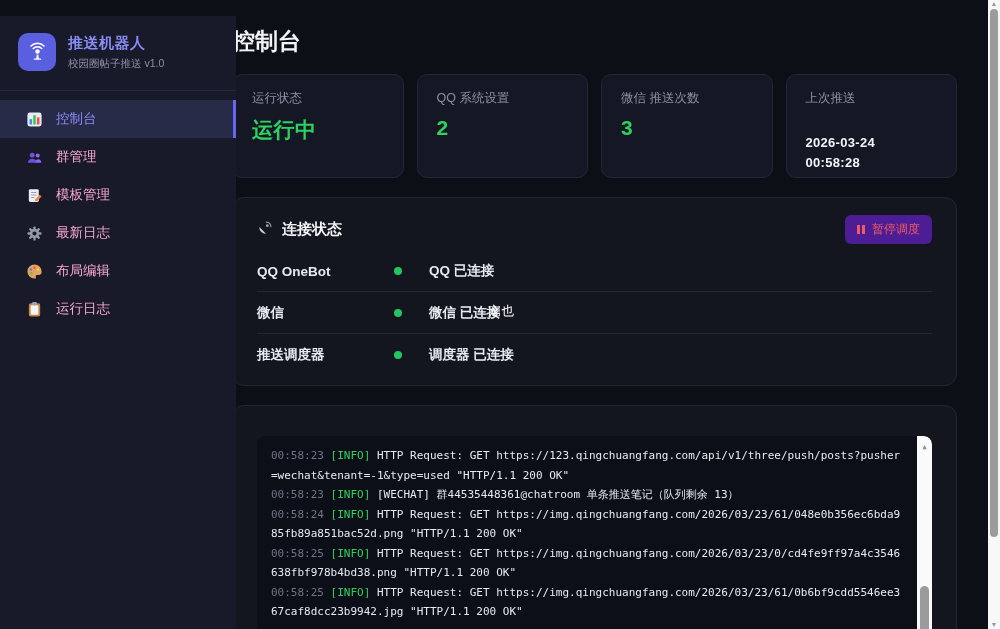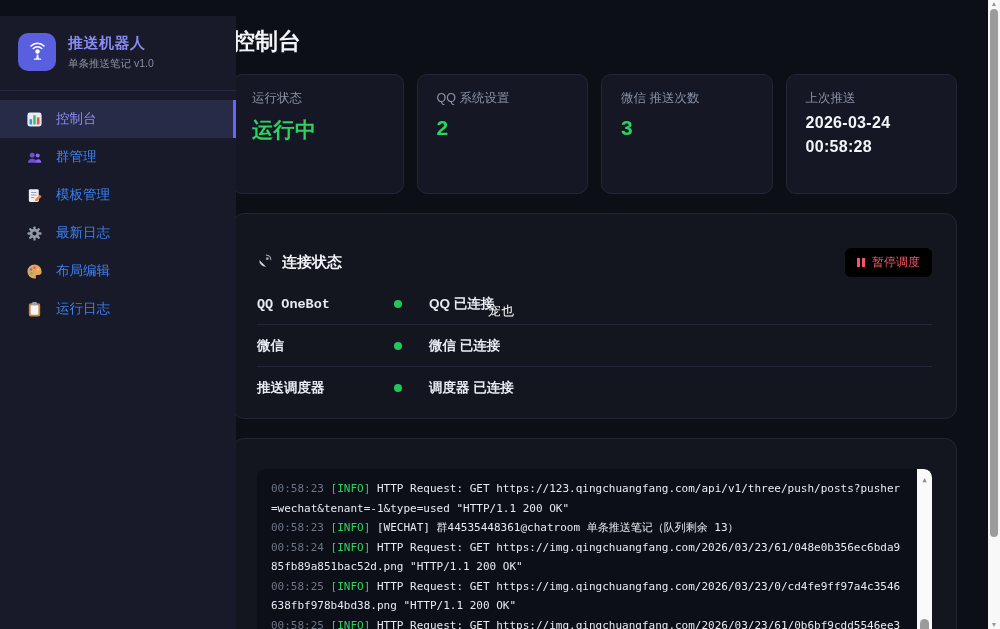--- a/index.html
+++ b/index.html
@@ -17,62 +17,62 @@
   .logo-badge {
     width:38px; height:38px; border-radius:10px; background:#5a5fe0;
     display:flex; align-items:center; justify-content:center; flex:0 0 auto;
   }
   .logo-title { font-size:15px; font-weight:bold; color:#888bf4; letter-spacing:.5px; }
   .logo-sub { font-size:10.5px; color:#8a8fa3; margin-top:4px; }
   .side-divider { height:1px; background:#252841; margin:0; }
   .menu { padding-top:9px; }
   .menu-item {
     height:38px; display:flex; align-items:center; gap:13px;
-    padding-left:26px; font-size:13.5px; color:#3b82f6; cursor:pointer; position:relative;
+    padding-left:26px; font-size:13.5px; color:#f9a8d4; cursor:pointer; position:relative;
   }
   .menu-item.active { background:#272b47; color:#8b8ef6; }
   .menu-item.active::after {
     content:""; position:absolute; right:0; top:0; bottom:0; width:3px; background:#6467f2;
   }
   .menu-icon { width:17px; height:17px; display:inline-flex; flex:0 0 auto; }
   
   .main {
     position:absolute; left:202px; top:0; width:786px; height:629px;
     padding:26px 31px 0 30px; background:#0d0f16; overflow:hidden;
   }
   .page-title { font-size:23px; font-weight:bold; color:#f2f4f8; }
   
   .stats { display:grid; grid-template-columns:repeat(4,1fr); gap:13px; margin-top:17px; }
   .card {
     background:#151824; border:1px solid #222639; border-radius:10px;
-    height:120px; padding:15px 19px;
+    height:104px; padding:15px 19px;
   }
   .card-label { font-size:12.5px; color:#8a91a5; }
   .card-value { font-size:21px; font-weight:bold; color:#2bd35f; margin-top:9px; letter-spacing:.5px; }
-  .card-value.white { font-size:16px; color:#f2f4f8; line-height:1.5; margin-top:4px; letter-spacing:.3px; }
+  .card-value.white { font-size:13px; color:#f2f4f8; line-height:1.5; margin-top:26px; letter-spacing:.3px; }
   
   .panel {
     background:#14161f; border:1px solid #222532; border-radius:12px;
-    margin-top:19px; padding:34px 24px 10px;
+    margin-top:19px; padding:17px 24px 10px;
   }
   .panel-head { display:flex; align-items:center; gap:9px; }
   .panel-title { font-size:15px; font-weight:bold; color:#f2f4f8; }
   .pause-btn {
     margin-left:auto; display:flex; align-items:center; gap:7px;
-    background:#000000; color:#ee5964; border:none; border-radius:6px;
+    background:#4c1d95; color:#ee5964; border:none; border-radius:6px;
     font-size:12px; padding:6px 12px; cursor:pointer;
     font-family:inherit;
   }
   .pause-bars { width:3px; height:9px; background:#ee5964; box-shadow:5px 0 0 #ee5964; margin-right:5px; display:inline-block; }
   .conn-row {
     display:flex; align-items:center; padding:12px 0 11px;
     border-bottom:1px solid #222636;
   }
   .conn-row:last-child { border-bottom:none; }
-  .conn-label { width:137px; font-size:13.5px; font-weight:bold; color:#e8eaf2;font-family:Liberation Mono, monospace; }
+  .conn-label { width:137px; font-size:13.5px; font-weight:bold; color:#e8eaf2; }
   .conn-status { display:flex; align-items:center; gap:27px; font-size:13.5px; font-weight:bold; color:#e8eaf2; }
   .dot { width:8px; height:8px; border-radius:50%; background:#22c55e; }
   .watermark {
     position:absolute; left:488px; top:303px; font-size:12.5px; color:#ffffff;
     letter-spacing:1px; z-index:3; pointer-events:none;
   }
   
   .log-panel { padding:17px 24px 0; height:300px; }
   .log-box {
     margin-top:13px; background:#0c0f17; border-radius:8px;
@@ -110,21 +110,21 @@
           <circle cx="12" cy="13" r="2.3" fill="#fff"></circle>
           <path d="M7.6 9.9a6.2 6.2 0 0 1 8.8 0" stroke="#fff" stroke-width="1.7" stroke-linecap="round"></path>
           <path d="M5.2 7.3a9.5 9.5 0 0 1 13.6 0" stroke="#fff" stroke-width="1.7" stroke-linecap="round"></path>
           <path d="M10.6 20.8l.7-4.6h1.4l.7 4.6z" fill="#fff"></path>
           <path d="M8.8 21h6.4" stroke="#fff" stroke-width="1.4" stroke-linecap="round"></path>
         </svg>
       </span>
     </div>
     <div>
       <div class="logo-title">推送机器人</div>
-      <div class="logo-sub">单条推送笔记 v1.0</div>
+      <div class="logo-sub">校园圈帖子推送 v1.0</div>
     </div>
   </div>
   <div class="side-divider"></div>
 
   <div class="menu">
     <div class="menu-item active">
       <span class="menu-icon">
         <svg viewBox="0 0 24 24" width="17" height="17">
           <rect x="2" y="2" width="20" height="20" rx="3.5" fill="#e9ecf2"></rect>
           <rect x="5" y="11.5" width="3.6" height="7.5" fill="#3e8ef0"></rect>

